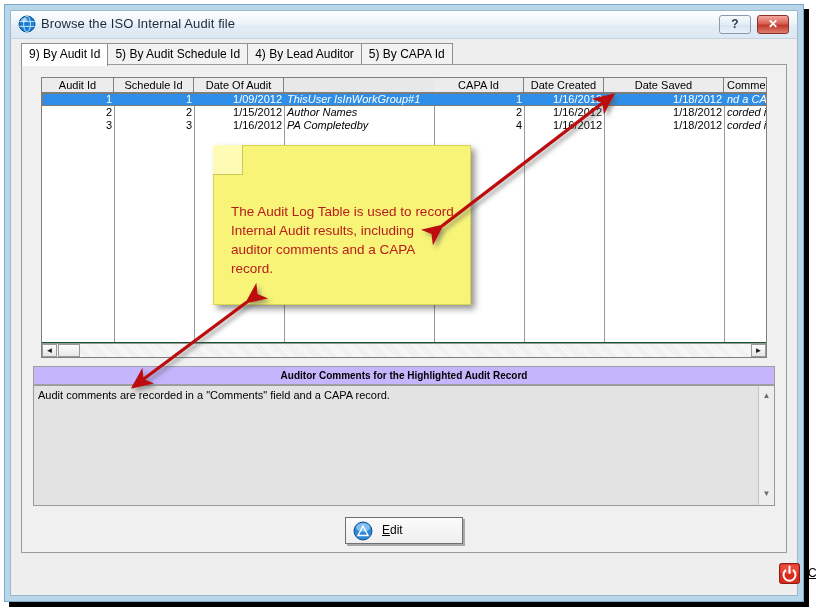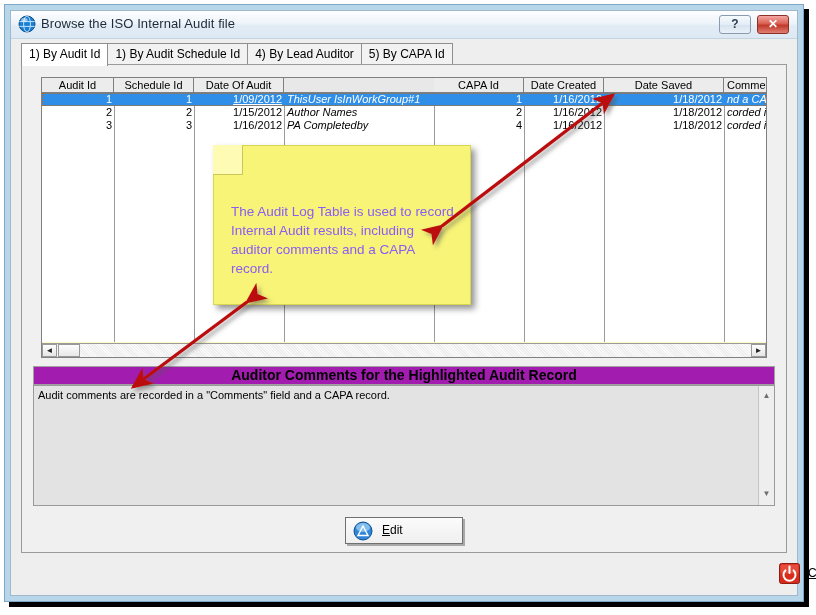--- a/index.html
+++ b/index.html
@@ -72,21 +72,21 @@
     height:23px;z-index:3;font-weight:normal;
   }
   
   #panel{
     position:absolute;left:10px;top:53px;right:10px;bottom:42px;
     background:#f0f0f0;border:1px solid #9a9a9a;box-sizing:border-box;
   }
   
   #grid{
     position:absolute;left:19px;top:12px;right:19px;height:281px;
-    background:#fef9c3;border:1px solid #808080;box-sizing:border-box;
+    background:#14532d;border:1px solid #808080;box-sizing:border-box;
     overflow:hidden;
   }
   #gridhead{
     position:absolute;left:0;top:0;right:0;height:15px;
     background:#e8e8e8;border-bottom:1px solid #808080;
     box-sizing:border-box;
   }
   .hcell{
     position:absolute;top:0;height:14px;line-height:14px;
     font-size:11px;text-align:center;color:#000;
@@ -117,22 +117,22 @@
     font-size:8px;line-height:11px;text-align:center;color:#222;
   }
   #hthumb{
     position:absolute;left:16px;top:0;width:22px;height:13px;
     background:linear-gradient(to bottom,#fdfdfd,#e8e8e8);
     border:1px solid #9a9a9a;box-sizing:border-box;cursor:pointer;
   }
   
   #memohdr{
     position:absolute;left:11px;right:11px;top:301px;height:19px;
-    background:#a21caf;border:1px solid #a0a0a0;box-sizing:border-box;
-    text-align:center;line-height:17px;font-size:14px;font-weight:bold;color:#000;
+    background:#c4b5fd;border:1px solid #a0a0a0;box-sizing:border-box;
+    text-align:center;line-height:17px;font-size:10px;font-weight:bold;color:#000;
   }
   #memo{
     position:absolute;left:11px;right:11px;top:320px;height:121px;
     background:#e3e3e3;border:1px solid #9a9a9a;box-sizing:border-box;
   }
   #memotext{
     position:absolute;left:4px;top:3px;right:20px;font-size:11px;color:#000;line-height:13px;
   }
   #vscroll{
     position:absolute;right:0;top:0;bottom:0;width:16px;
@@ -170,21 +170,21 @@
     box-sizing:border-box;
     clip-path:polygon(30px 0, 100% 0, 100% 100%, 0 100%, 0 30px);
   }
   #notefold{
     position:absolute;left:0;top:0;width:30px;height:30px;
     background:#fdfbb4;border-right:1px solid #c9c75a;border-bottom:1px solid #c9c75a;
     box-sizing:border-box;
   }
   #notetext{
     position:absolute;left:18px;top:57px;right:12px;
-    font-size:13.5px;line-height:19px;color:#8b5cf6;
+    font-size:13.5px;line-height:19px;color:#b91c1c;
   }
   
   #arrows{position:absolute;left:0;top:0;width:816px;height:615px;pointer-events:none;}
 </style>
 </head>
 <body>
 
 <div id="desktop">
 
   <div id="shadow"></div>
@@ -199,22 +199,22 @@
           <ellipse cx="9" cy="9" rx="3.4" ry="8" fill="none" stroke="#bfe2fb" stroke-width="1"></ellipse>
           <path d="M1.3 6.6 H16.7 M1.3 11.4 H16.7" stroke="#bfe2fb" stroke-width="1" fill="none"></path>
           <ellipse cx="6.4" cy="5" rx="3.2" ry="2" fill="#ffffff" opacity=".55"></ellipse>
         </svg>
         <div id="titletext">Browse the ISO Internal Audit file</div>
         <div class="sysbtn" id="helpbtn">?</div>
         <div class="sysbtn" id="closebtn">✕</div>
       </div>
 
       <div id="tabstrip">
-          <div class="tab active">1) By Audit Id</div>
-          <div class="tab">1) By Audit Schedule Id</div>
+          <div class="tab active">9) By Audit Id</div>
+          <div class="tab">5) By Audit Schedule Id</div>
           <div class="tab">4) By Lead Auditor</div>
           <div class="tab">5) By CAPA Id</div>
         </div>
 
       <div id="panel">
 
         <div id="grid">
           <div id="gridhead">
               <div class="hcell" style="left: 0px; width: 72px;">Audit Id</div>
               <div class="hcell" style="left: 72px; width: 80px;">Schedule Id</div>
@@ -228,21 +228,21 @@
               <div class="vline" style="left: 72px;"></div>
               <div class="vline" style="left: 152px;"></div>
               <div class="vline" style="left: 242px;"></div>
               <div class="vline" style="left: 392px;"></div>
               <div class="vline" style="left: 482px;"></div>
               <div class="vline" style="left: 562px;"></div>
               <div class="vline" style="left: 682px;"></div>
               <div class="row sel" style="top: 0px;">
                 <div class="cell r" style="left: 0px; width: 72px;">1</div>
                 <div class="cell r" style="left: 72px; width: 80px;">1</div>
-                <div class="cell r" style="left: 152px; width: 90px; text-decoration: underline;">1/09/2012</div>
+                <div class="cell r" style="left: 152px; width: 90px;">1/09/2012</div>
                 <div class="cell l" style="left: 242px; width: 150px;">ThisUser IsInWorkGroup#1</div>
                 <div class="cell r" style="left: 392px; width: 90px;">1</div>
                 <div class="cell r" style="left: 482px; width: 80px;">1/16/2012</div>
                 <div class="cell r" style="left: 562px; width: 120px;">1/18/2012</div>
                 <div class="cell l" style="left: 682px; width: 78px;">nd a CAPA record.</div>
               </div>
               <div class="row" style="top: 13px;">
                 <div class="cell r" style="left: 0px; width: 72px;">2</div>
                 <div class="cell r" style="left: 72px; width: 80px;">2</div>
                 <div class="cell r" style="left: 152px; width: 90px;">1/15/2012</div>

